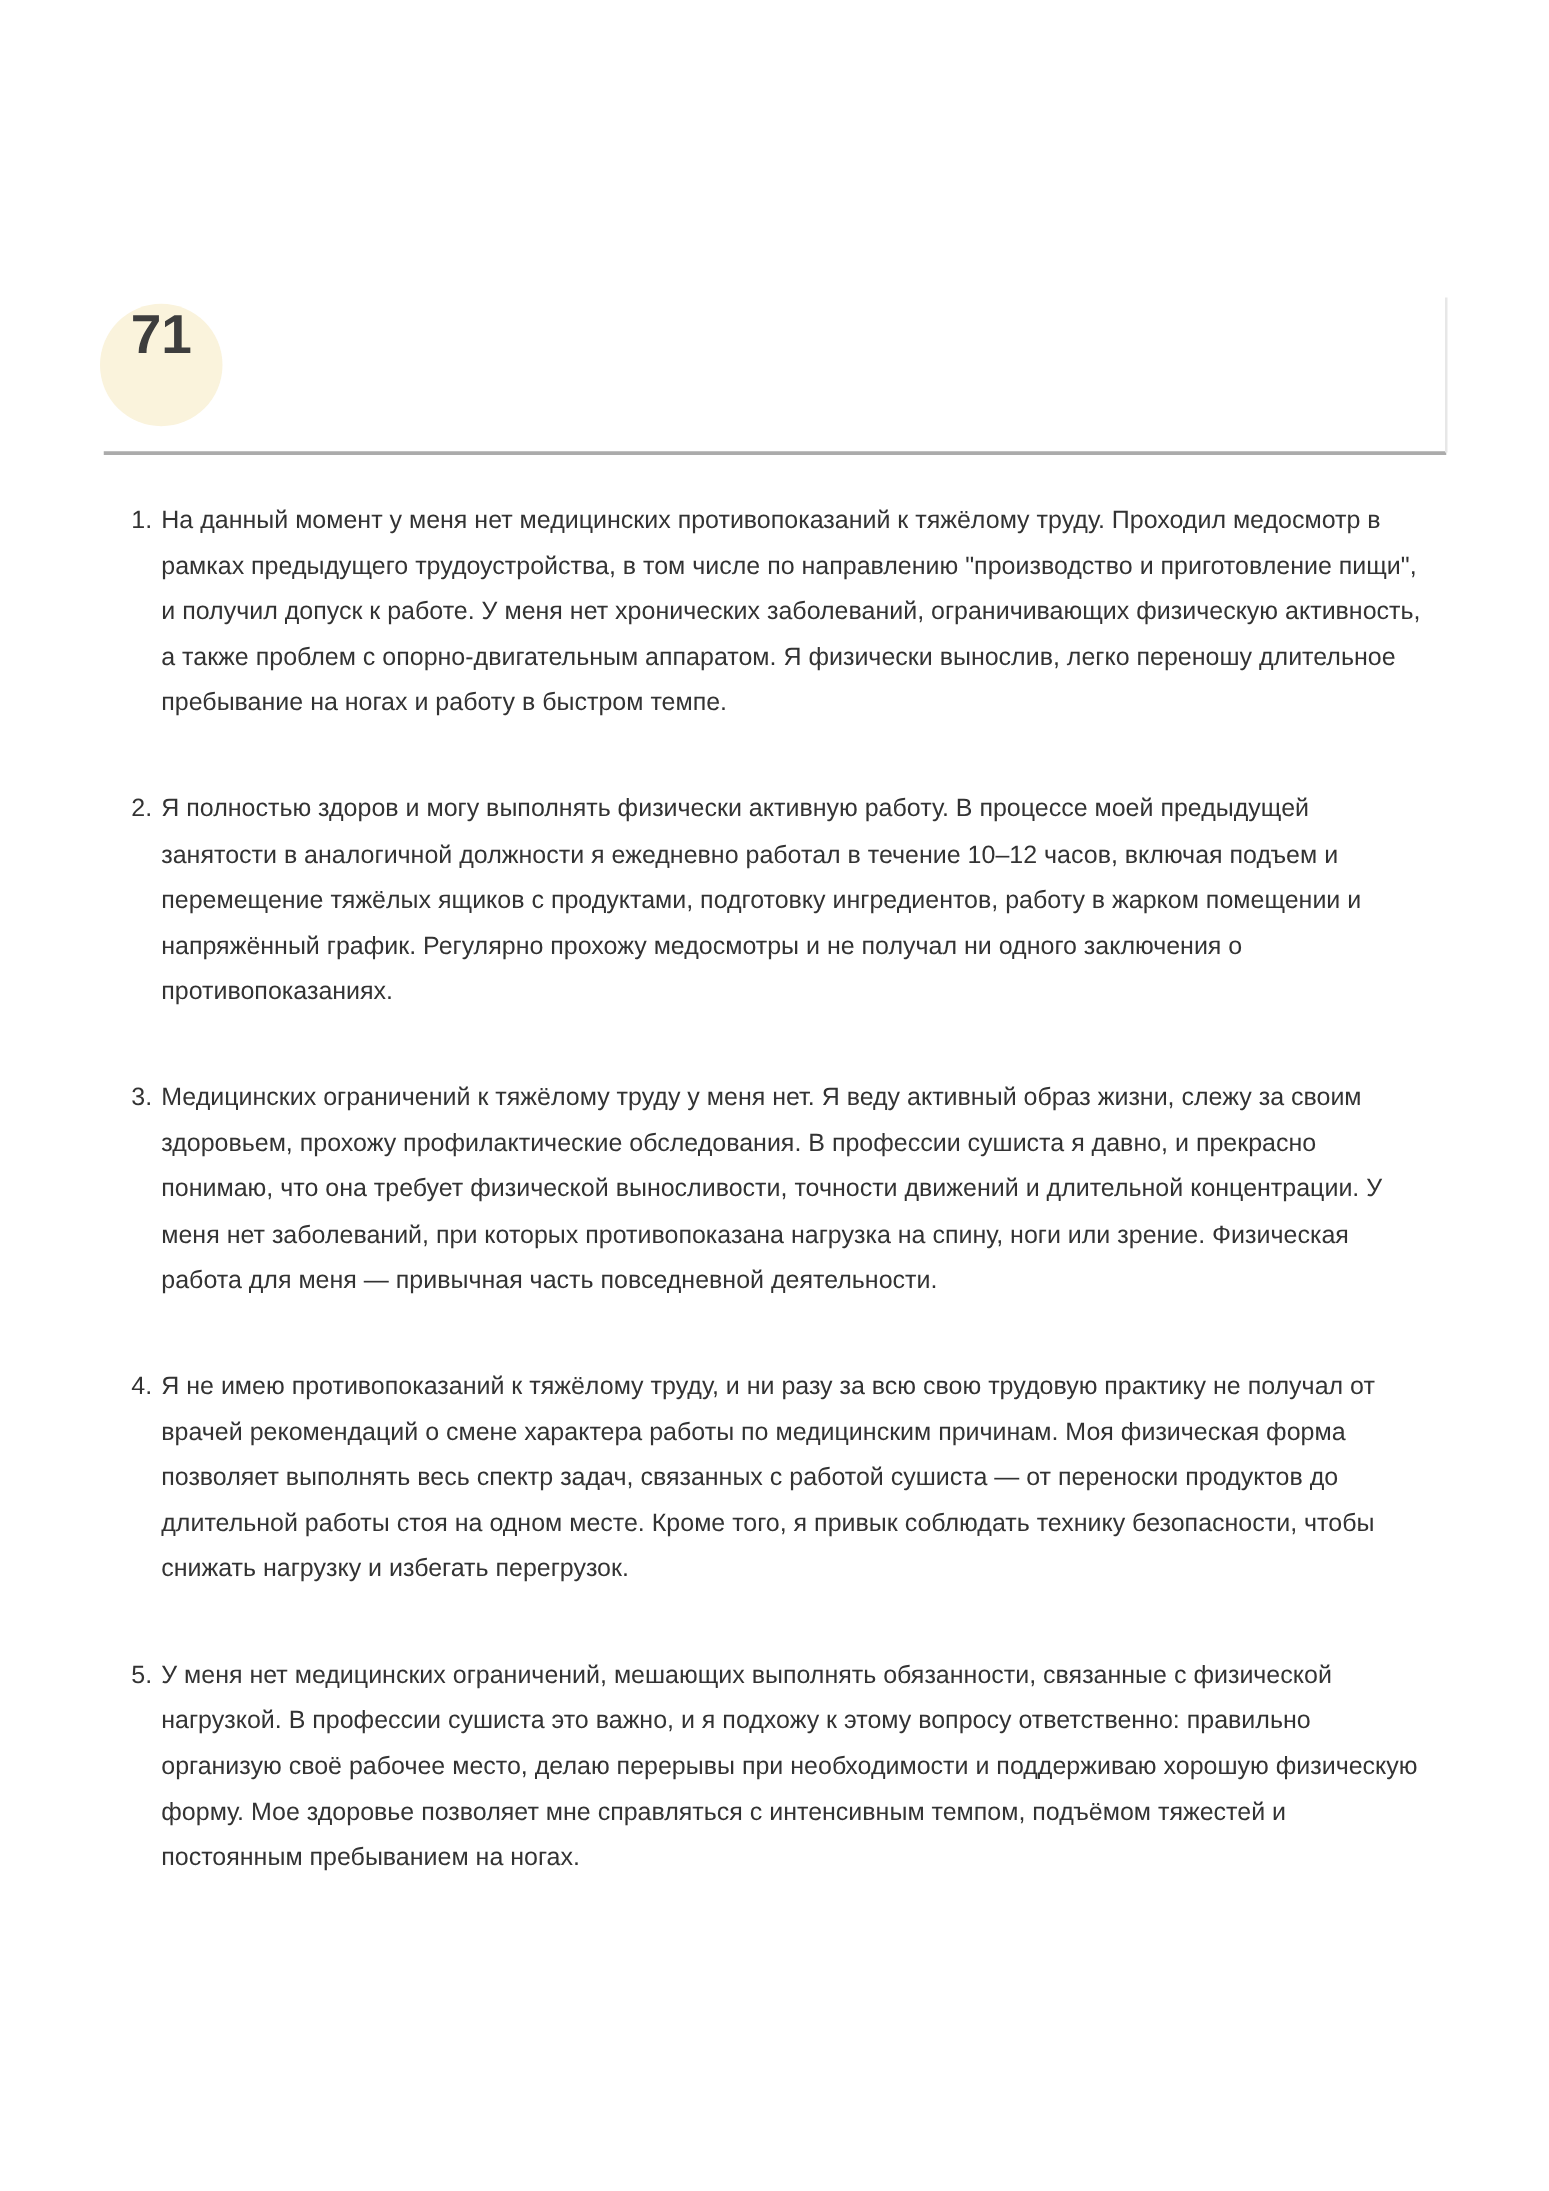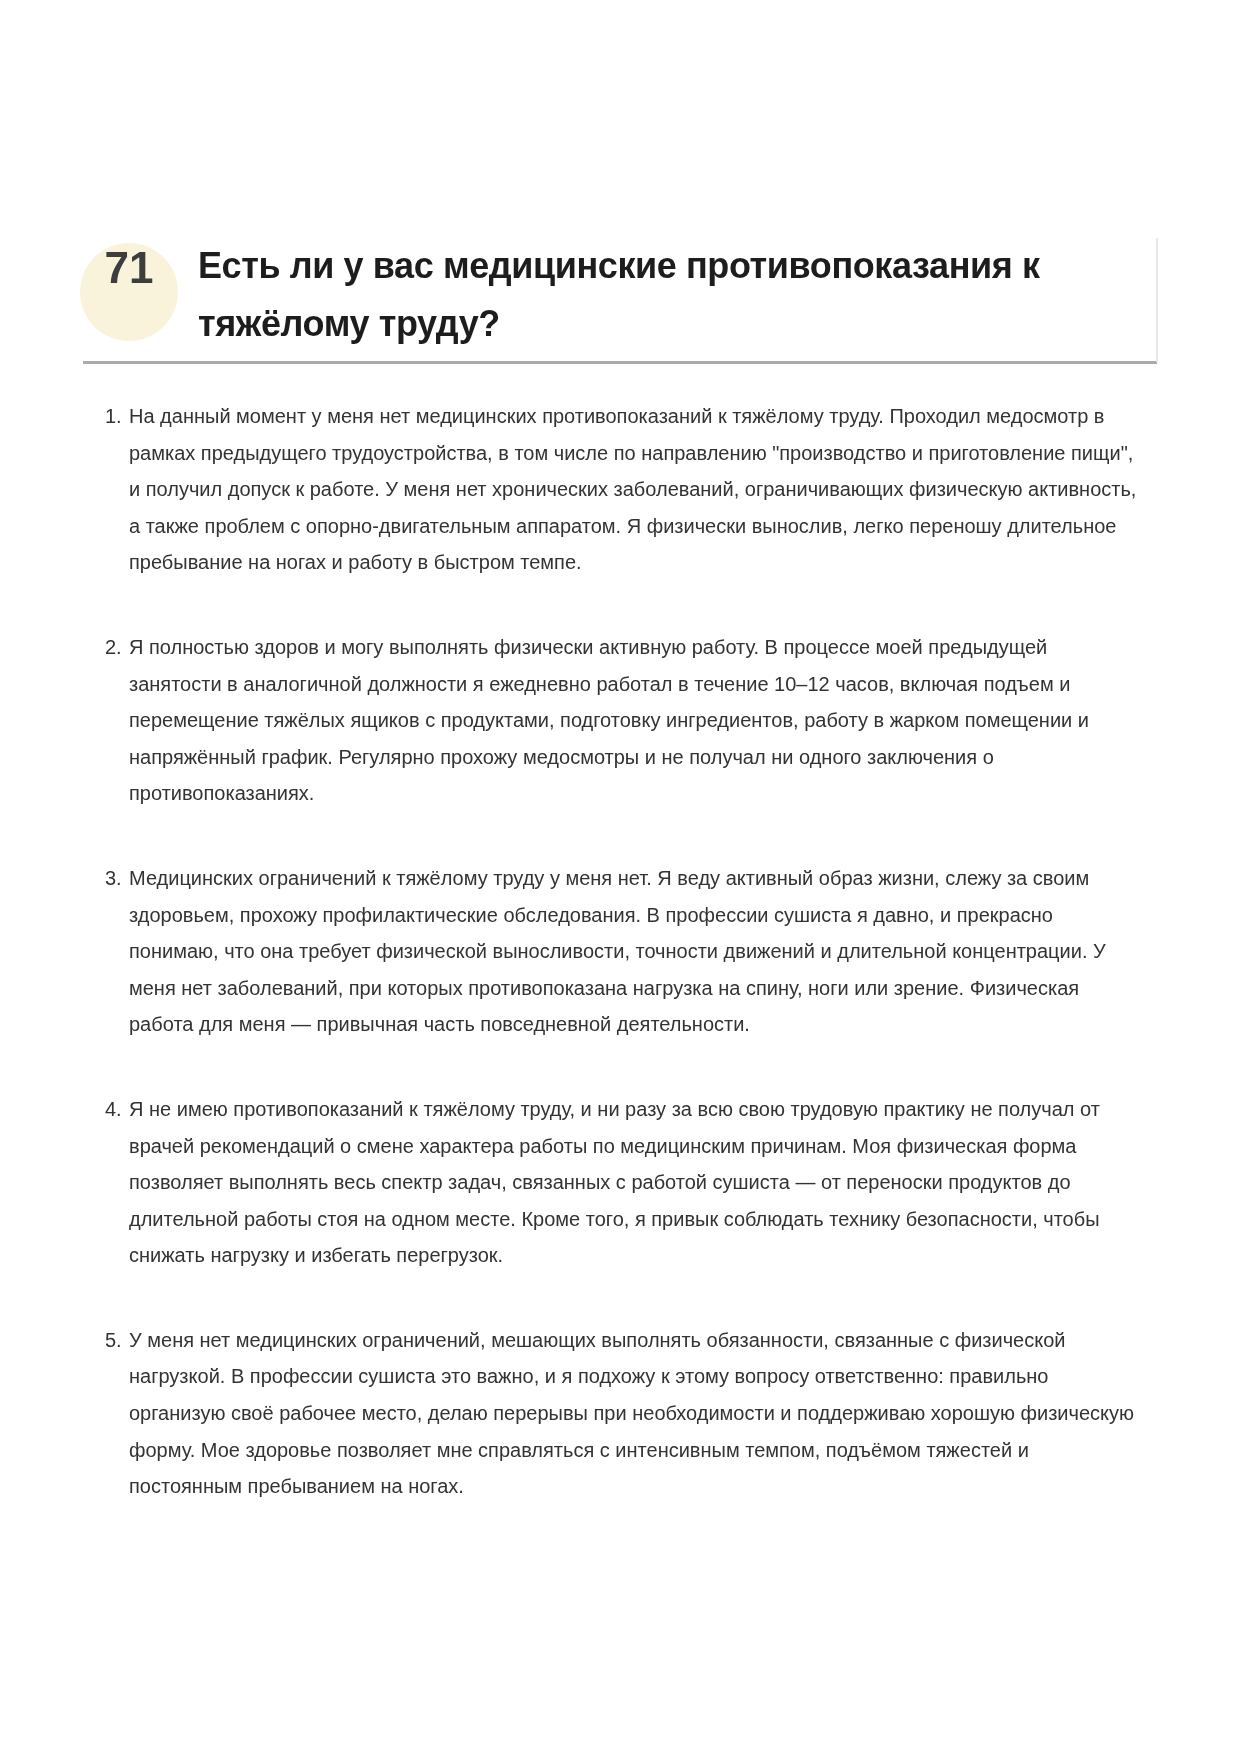--- a/index.html
+++ b/index.html
@@ -77,21 +77,20 @@
     flex: 1 1 auto;
   }
 </style>
 </head>
 <body>
 
 <div class="question-header">
   <div class="question-badge">
     <span>71</span>
   </div>
-  <h1 class="question-title">Есть ли у вас медицинские противопоказания к тяжёлому труду?</h1>
   <div class="header-divider"></div>
   <div class="right-edge-line"></div>
 </div>
 
 <div class="answers">
   <div class="answer-item">
     <span class="answer-num">1.</span>
     <div class="answer-text">На данный момент у меня нет медицинских противопоказаний к тяжёлому труду. Проходил медосмотр в рамках предыдущего трудоустройства, в том числе по направлению "производство и приготовление пищи", и получил допуск к работе. У меня нет хронических заболеваний, ограничивающих физическую активность, а также проблем с опорно-двигательным аппаратом. Я физически вынослив, легко переношу длительное пребывание на ногах и работу в быстром темпе.</div>
   </div>
   <div class="answer-item">

